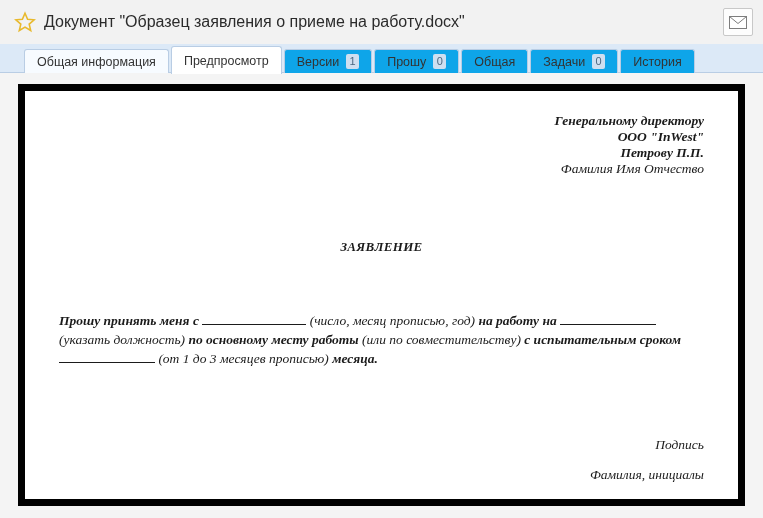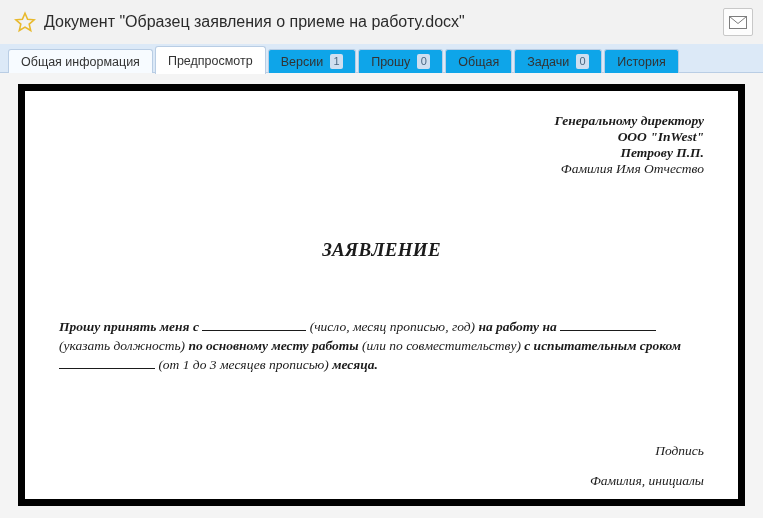--- a/index.html
+++ b/index.html
@@ -59,21 +59,21 @@
     flex: 0 0 auto;
     margin-left: 8px;
   }
   
   .tabstrip {
     height: 29px;
     background: #dce9f7;
     border-bottom: 1px solid #b9cde4;
     display: flex;
     align-items: flex-end;
-    padding-left: 8px;
+    padding-left: 24px;
     box-sizing: border-box;
     position: relative;
   }
   .tab {
     height: 24px;
     line-height: 24px;
     padding: 0 12px;
     margin-right: 2px;
     font-size: 12.5px;
     color: #333;
@@ -138,21 +138,21 @@
     line-height: 16px;
   }
   .addressee .b {
     font-weight: bold;
   }
   .doc-title {
     margin-top: 62px;
     text-align: center;
     font-weight: bold;
     font-style: italic;
-    font-size: 19px;
+    font-size: 13px;
     letter-spacing: 0.3px;
   }
   .body-text {
     margin-top: 56px;
     font-size: 13.5px;
     line-height: 19px;
     font-style: italic;
   }
   .body-text .b {
     font-weight: bold;

